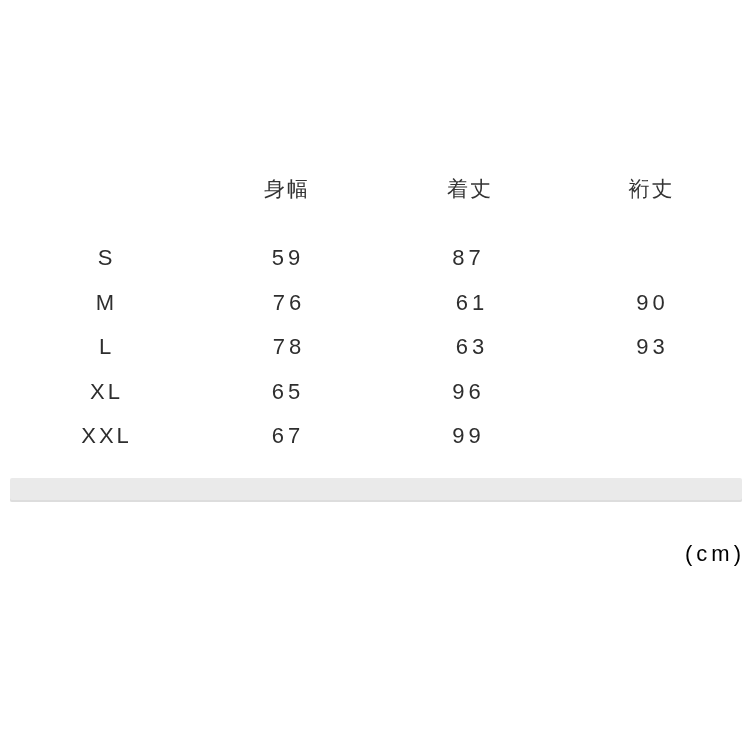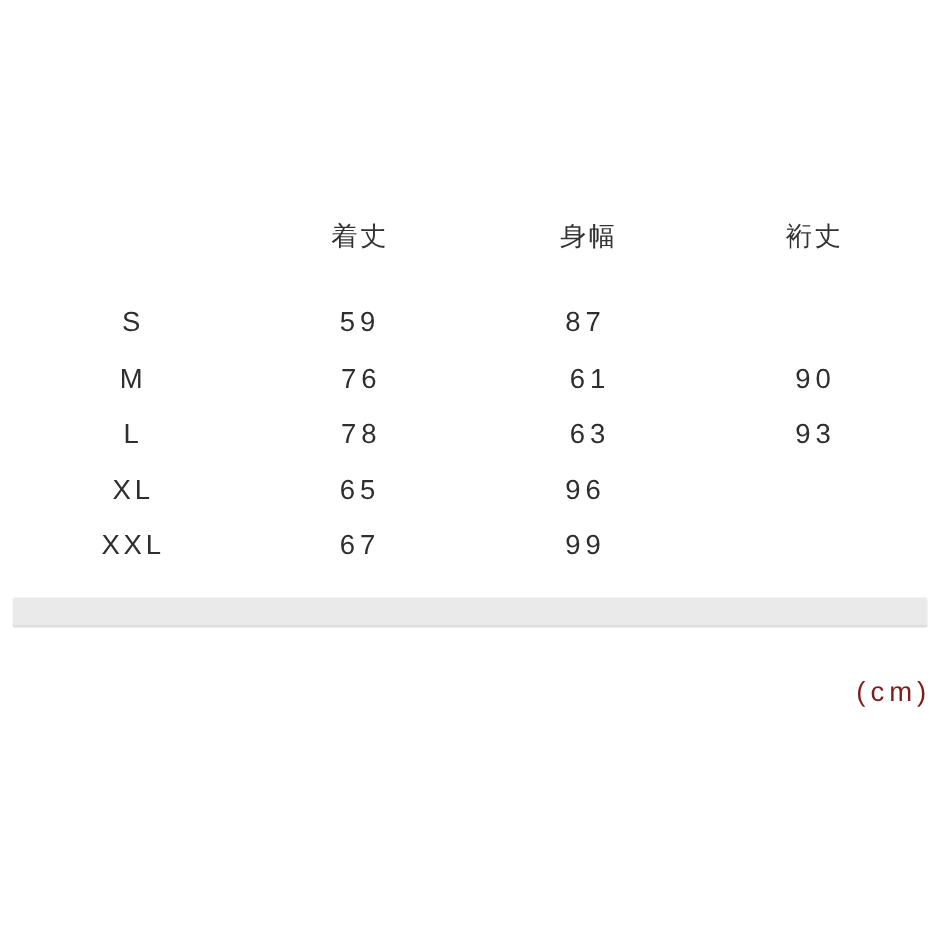--- a/index.html
+++ b/index.html
@@ -63,34 +63,34 @@
     border-radius: 2px;
     box-shadow: inset 0 -2px 0 #dddddd;
   }
   .unit-label {
     position: absolute;
     top: 541px;
     right: 5px;
     font-size: 22px;
     letter-spacing: 4px;
     line-height: 25px;
-    color: #7f1d1d;
+    color: #000000;
   }
 </style>
 </head>
 <body>
 
 <div class="page">
 
   <div class="size-table">
 
     <div class="row header-row">
       <div class="cell c0 header-cell"></div>
+      <div class="cell c2 header-cell">身幅</div>
       <div class="cell c1 header-cell">着丈</div>
-      <div class="cell c2 header-cell">身幅</div>
       <div class="cell c3 header-cell">裄丈</div>
     </div>
 
     <div class="row">
       <div class="cell c0 size-cell">S</div>
       <div class="cell c2 value-cell">59</div>
       <div class="cell c3 value-cell">87</div>
     </div>
 
     <div class="row">

